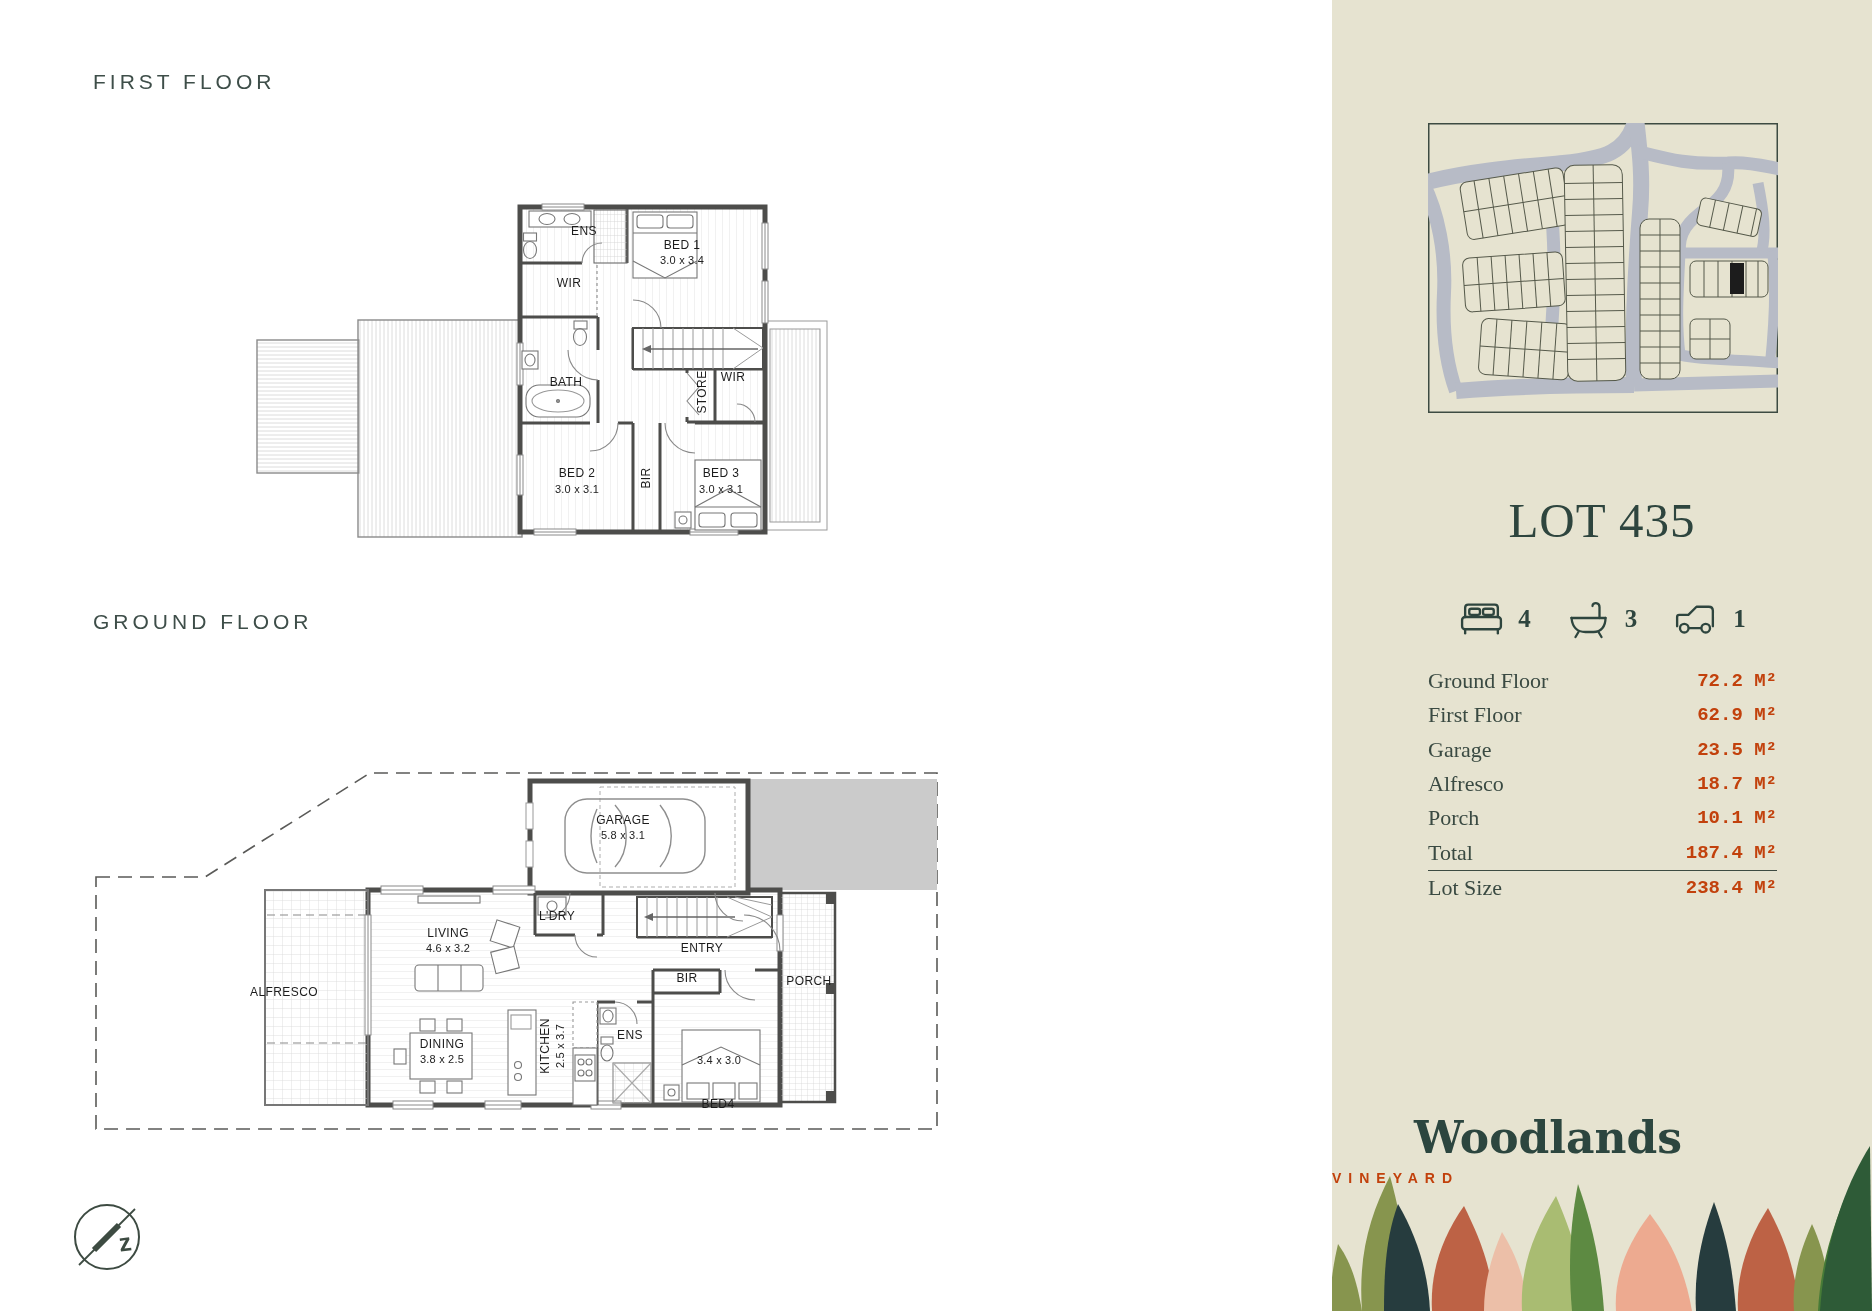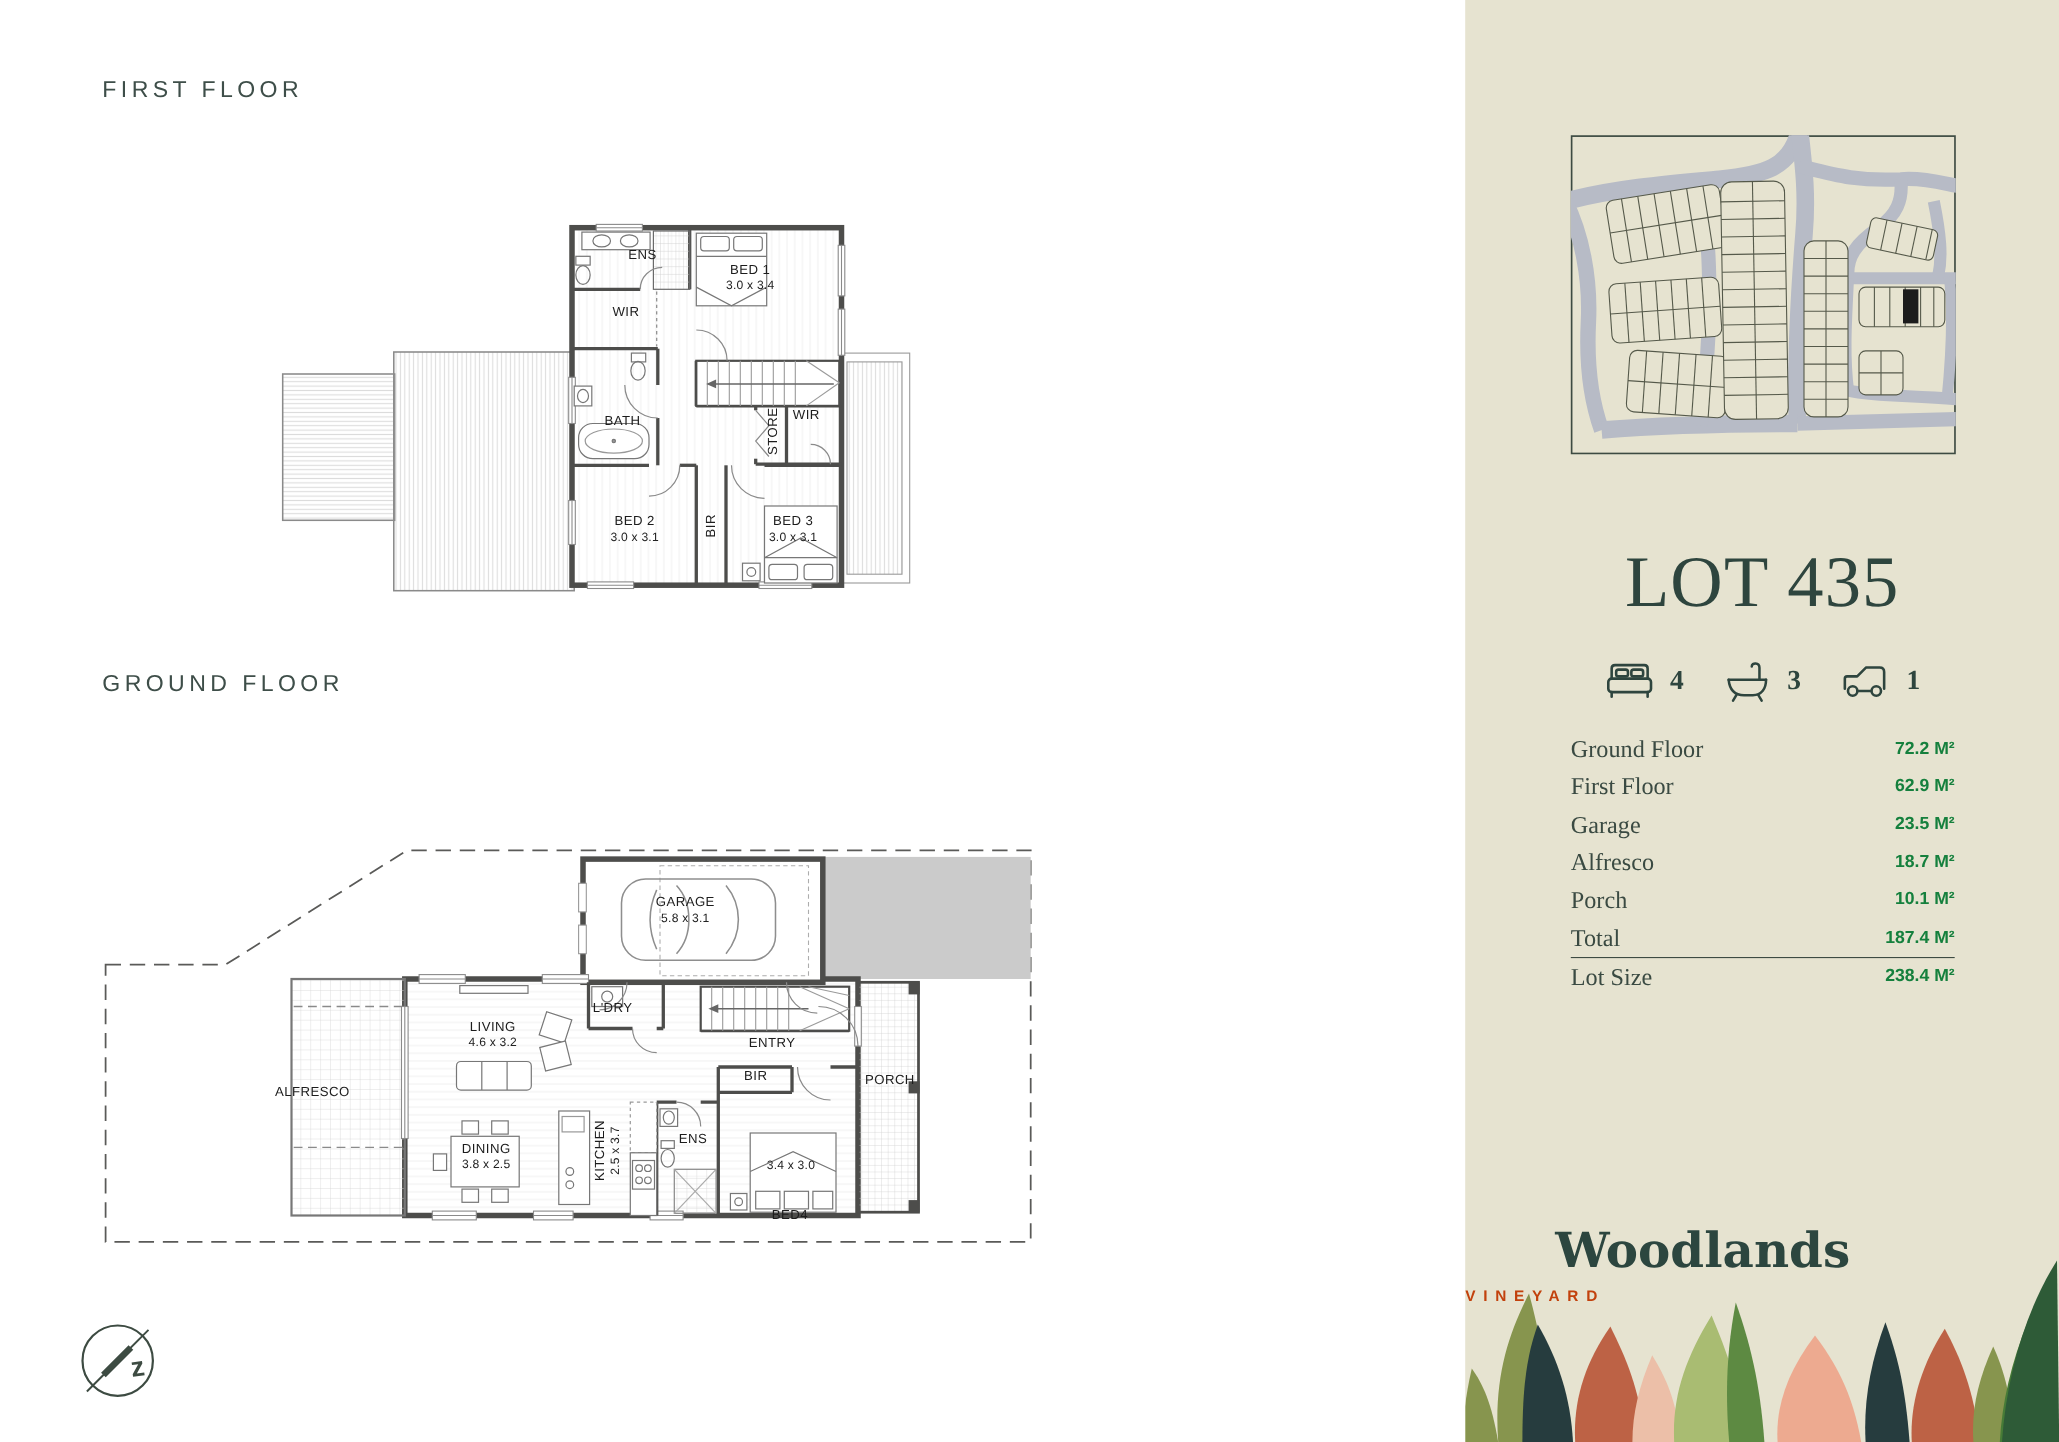--- a/index.html
+++ b/index.html
@@ -13,30 +13,30 @@
           transform:translate(-50%,-50%);font-weight:500;}
   .plabel.small{font-size:11px;letter-spacing:.2px;color:#222;}
   .plabel.vert{transform:translate(-50%,-50%) rotate(-90deg);}
   .disclaimer{position:absolute;left:285px;top:1252px;width:890px;margin:0;text-align:center;
               font-size:16.5px;color:#3e4e49;letter-spacing:.4px;}
   .compass{position:absolute;left:67px;top:1197px;}
   
   .sidebar{position:absolute;left:1332px;top:0;width:540px;height:1311px;background:#e6e3d0;overflow:hidden;}
   .estate-map{position:absolute;left:96px;top:123px;}
   .lot-title{position:absolute;left:0;top:492px;width:540px;margin:0;text-align:center;
-             font-family:"Liberation Serif",serif;font-weight:400;font-size:66px;
+             font-family:"Liberation Serif",serif;font-weight:400;font-size:49px;
              letter-spacing:1px;color:#2e453e;}
   .stats-row{position:absolute;left:0;top:598px;width:540px;display:flex;justify-content:center;
              align-items:center;gap:34px;}
   .stat{display:flex;align-items:center;gap:13px;}
   .stat-num{font-family:"Liberation Serif",serif;font-weight:700;font-size:25px;color:#2e453e;}
   .areas{position:absolute;left:96px;top:664px;width:349px;}
   .area-row{display:flex;justify-content:space-between;align-items:center;height:34.3px;}
   .area-label{font-family:"Liberation Serif",serif;font-size:22px;color:#3a4a42;}
-  .area-value{font-family:Liberation Sans, sans-serif;font-size:16px;font-weight:700;color:#15803d;}
+  .area-value{font-family:Liberation Mono, monospace;font-size:19px;font-weight:700;color:#c2410c;}
   .area-divider{border:none;border-top:1.6px solid #3d4b42;margin:0 0 0 0;}
   .brand-name{position:absolute;left:0;top:1112px;width:432px;margin:0;text-align:center;
               font-family:"DejaVu Serif",serif;font-weight:700;font-size:44px;color:#2c463f;letter-spacing:0;}
   .brand-tagline{position:absolute;left:0;top:1170px;width:540px;margin:0;text-align:left;
               font-size:14px;font-weight:700;letter-spacing:7px;color:#c2410c;}
   .leaves{position:absolute;left:0;top:1140px;}
 </style>
 </head>
 <body>
 

